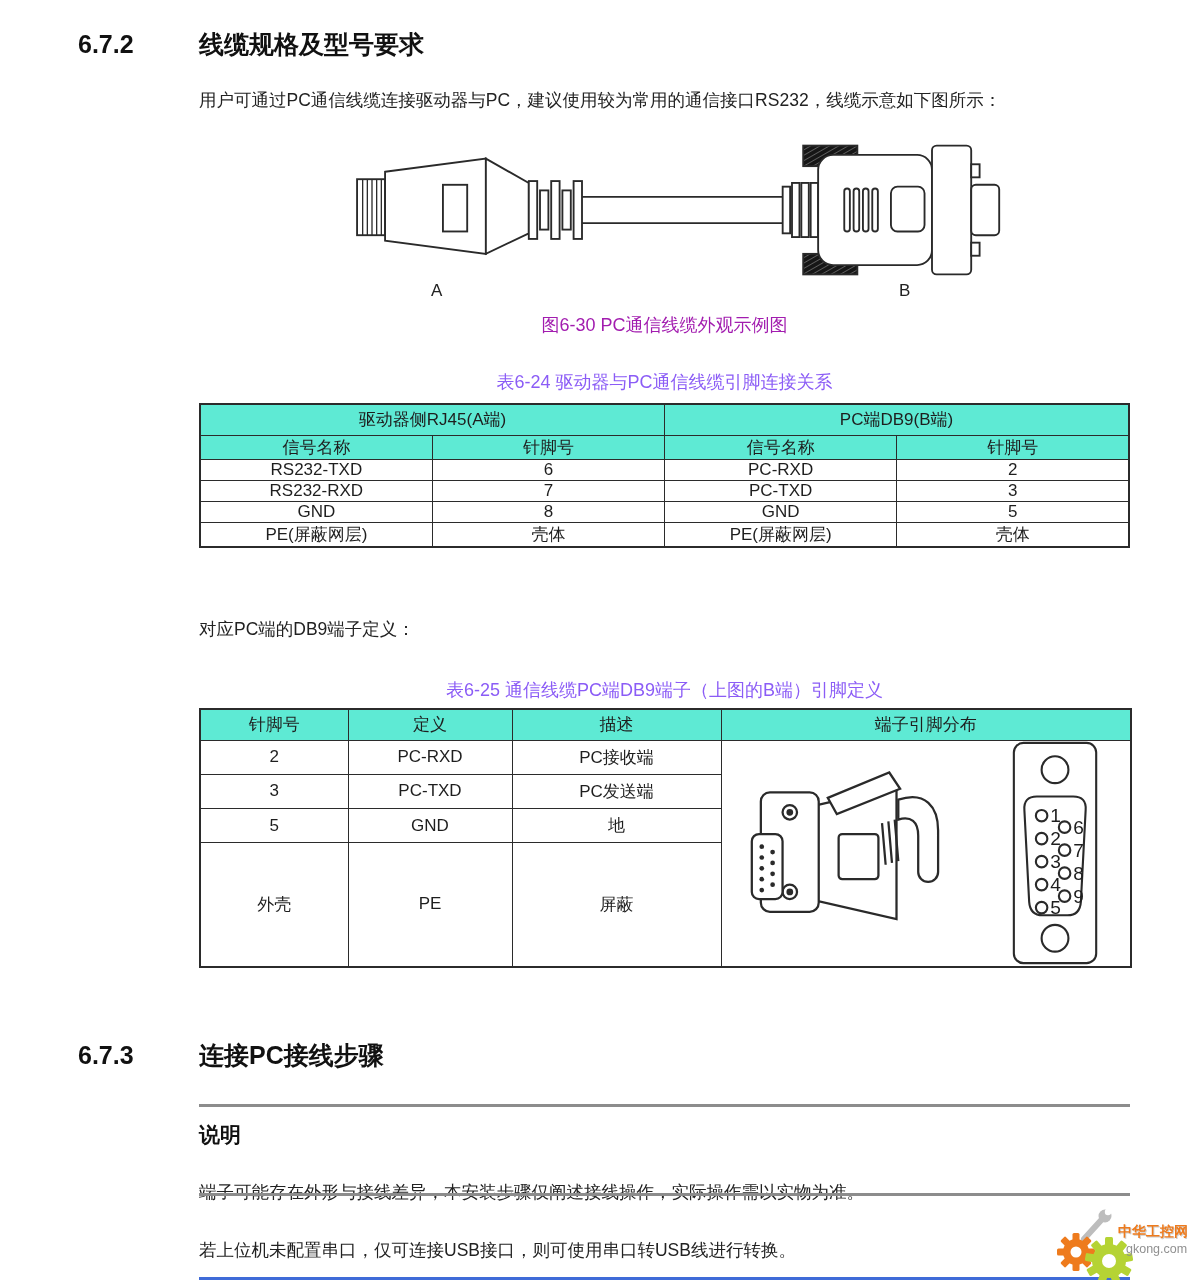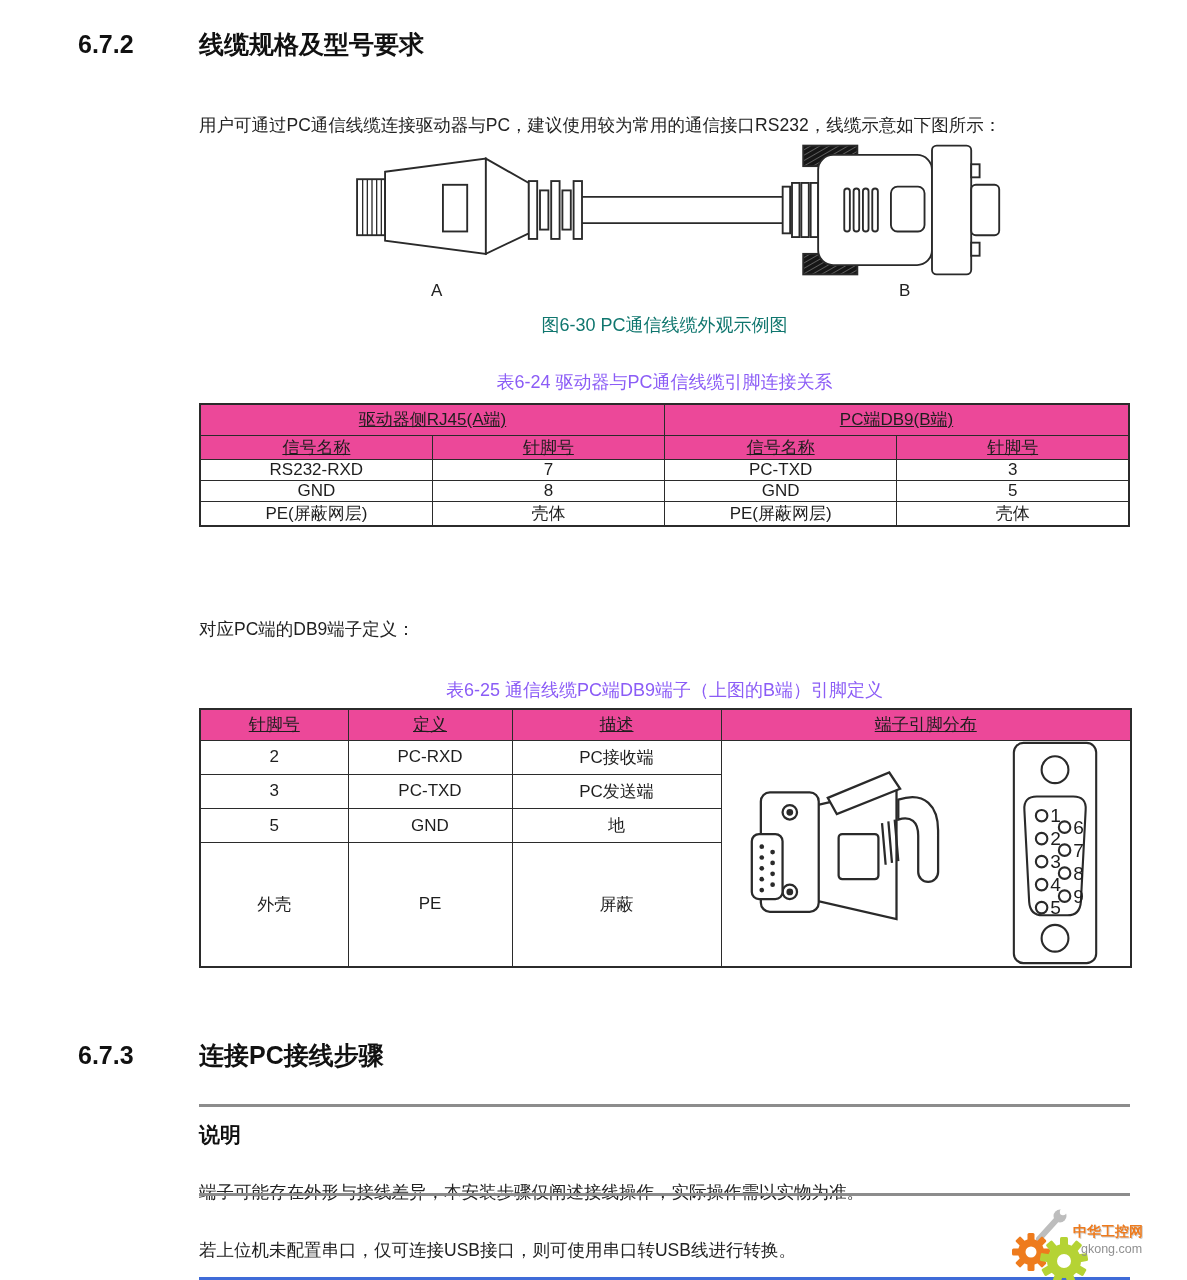--- a/index.html
+++ b/index.html
@@ -2,47 +2,47 @@
 <html><head>
 <meta charset="utf-8">
 <style>
   * { margin:0; padding:0; box-sizing:border-box; }
   html,body { width:1187px; height:1280px; background:#ffffff; font-family:"Liberation Sans","DejaVu Sans",sans-serif; color:#1c1c1c; }
   body { position:relative; overflow:hidden; }
   .abs { position:absolute; }
   .sec-heading { left:78px; font-size:25px; font-weight:700; color:#111; white-space:nowrap; }
   .sec-num { display:inline-block; width:121px; }
   .body-text { left:199px; font-size:17.5px; color:#222; white-space:nowrap; }
-  .centered { left:199px; width:931px; text-align:center; font-size:17.5px; color:#0f766e; }
+  .centered { left:199px; width:931px; text-align:center; font-size:17.5px; color:#a21caf; }
   .tbl-title { font-size:18px; color:#8b5cf6; }
   table { border-collapse:collapse; table-layout:fixed; width:931px; }
   table, td, th { border:1px solid #2b2b2b; }
   table { border-width:2px; }
   th, td { text-align:center; vertical-align:middle; font-size:17px; font-weight:400; color:#1e1e1e; padding:0; }
-  .hdr { background:#ec4899;text-decoration:underline; }
+  .hdr { background:#5eead4; }
   #table24 tr { height:18px; }
   #table24 tr.group-row { height:31px; }
   #table25 tr { height:31px; }
   #table25 tr.tall-row { height:112px; }
   .pin-cell { vertical-align:middle; }
   .pin-cell-inner { display:flex; align-items:center; justify-content:center; gap:52px; }
   .rule { left:199px; width:931px; height:2.5px; background:#8c8c8c; }
   .note-heading { left:199px; font-size:21px; font-weight:700; color:#111; }
   .blue-line { left:199px; width:931px; height:3px; background:#3f6bd8; }
   .fig-label { font-size:17px; color:#222; }
   svg text { font-family:"Liberation Sans","DejaVu Sans",sans-serif; }
 </style>
 </head>
 <body>
 
 <div class="abs sec-heading" style="top:28px;">
   <span class="sec-num">6.7.2</span><span>线缆规格及型号要求</span>
 </div>
 
-<div class="abs body-text" style="top:113px;">用户可通过PC通信线缆连接驱动器与PC，建议使用较为常用的通信接口RS232，线缆示意如下图所示：</div>
+<div class="abs body-text" style="top:88px;">用户可通过PC通信线缆连接驱动器与PC，建议使用较为常用的通信接口RS232，线缆示意如下图所示：</div>
 
 <div class="abs" style="left:352px; top:140px; width:656px; height:140px;">
   <svg width="656" height="140" viewBox="0 0 700 150">
     <defs>
       <pattern id="knurl" width="5" height="5" patternUnits="userSpaceOnUse" patternTransform="rotate(60)">
         <rect width="5" height="5" fill="#161616"></rect>
         <line x1="0" y1="0" x2="0" y2="5" stroke="#6f6f6f" stroke-width="1.6"></line>
       </pattern>
     </defs>
     <g stroke="#2a2a2a" stroke-width="2" fill="#ffffff">
@@ -100,20 +100,26 @@
   <tbody>
       <tr class="group-row">
     <th class="hdr" colspan="2">驱动器侧RJ45(A端)</th>
     <th class="hdr" colspan="2">PC端DB9(B端)</th>
   </tr>
   <tr>
     <th class="hdr">信号名称</th>
     <th class="hdr">针脚号</th>
     <th class="hdr">信号名称</th>
     <th class="hdr">针脚号</th>
+  </tr>
+  <tr>
+    <td>RS232-TXD</td>
+    <td>6</td>
+    <td>PC-RXD</td>
+    <td>2</td>
   </tr>
   <tr>
     <td>RS232-RXD</td>
     <td>7</td>
     <td>PC-TXD</td>
     <td>3</td>
   </tr>
   <tr>
     <td>GND</td>
     <td>8</td>
@@ -236,21 +242,21 @@
 
 <div class="abs rule" style="top:1104px;"></div>
 <div class="abs note-heading" style="top:1121px;">说明</div>
 <div class="abs body-text" style="top:1160px;margin-top:20px;">端子可能存在外形与接线差异，本安装步骤仅阐述接线操作，实际操作需以实物为准。</div>
 <div class="abs rule" style="top:1193px;"></div>
 
 <div class="abs body-text" style="top:1238px;">若上位机未配置串口，仅可连接USB接口，则可使用串口转USB线进行转换。</div>
 
 <div class="abs blue-line" style="top:1277px;"></div>
 
-<div class="abs" style="left:1001px; top:1205px; width:142px; height:75px;">
+<div class="abs" style="left:1046px; top:1205px; width:142px; height:75px;">
   <svg width="142" height="75" viewBox="0 0 142 75">
     <g>
       <line x1="38" y1="34" x2="58" y2="12" stroke="#bdbdbd" stroke-width="6" stroke-linecap="round"></line>
       <circle cx="59" cy="11" r="6.5" fill="#bdbdbd"></circle>
       <circle cx="62" cy="7" r="3.2" fill="#ffffff"></circle>
     </g>
     <g transform="translate(30,47)">
       <g fill="#ee7b1d">
         <rect x="-3.5" y="-19" width="7" height="9" rx="1.5"></rect>
         <rect x="-3.5" y="-19" width="7" height="9" rx="1.5" transform="rotate(45)"></rect>

